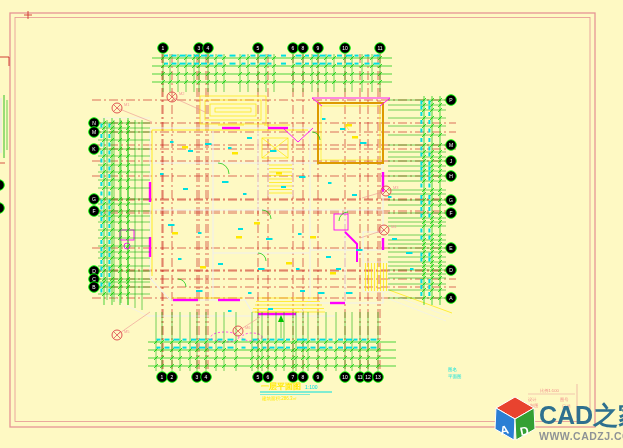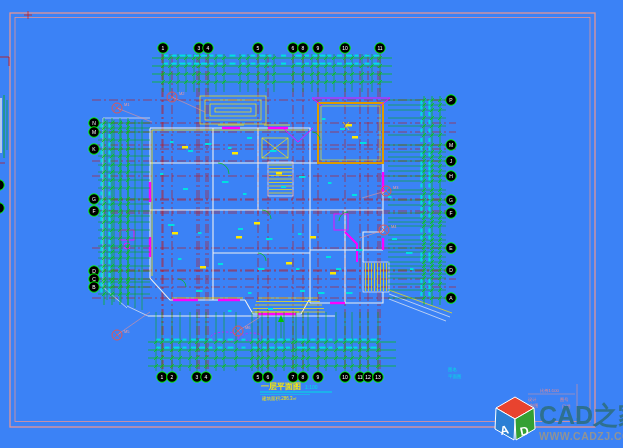--- a/index.html
+++ b/index.html
@@ -1,16 +1,16 @@
 <!DOCTYPE html>
 <html><head>
 <meta charset="utf-8">
 <style>
   html,body{margin:0;padding:0;background:#000;}
-  .stage{position:relative;width:623px;height:448px;background:#3b82f6;overflow:hidden;
+  .stage{position:relative;width:623px;height:448px;background:#fef9c3;overflow:hidden;
          font-family:"Liberation Sans",sans-serif;}
   svg text{font-family:"Liberation Sans",sans-serif;}
   .grid{stroke:#c61212;stroke-width:.6;stroke-dasharray:9 3 2 3;}
   .ext{stroke:#00b000;stroke-width:.55;}
   .dim{stroke:#00c400;stroke-width:.7;fill:none;}
   .tick{stroke:#00d800;stroke-width:.8;}
   .dimt{fill:#00e0e0;}
   .ylab{fill:#ffe800;}
   .wall{stroke:#efefef;stroke-width:1.1;fill:none;}
   .wall2{stroke:#efefef;stroke-width:.7;fill:none;}

